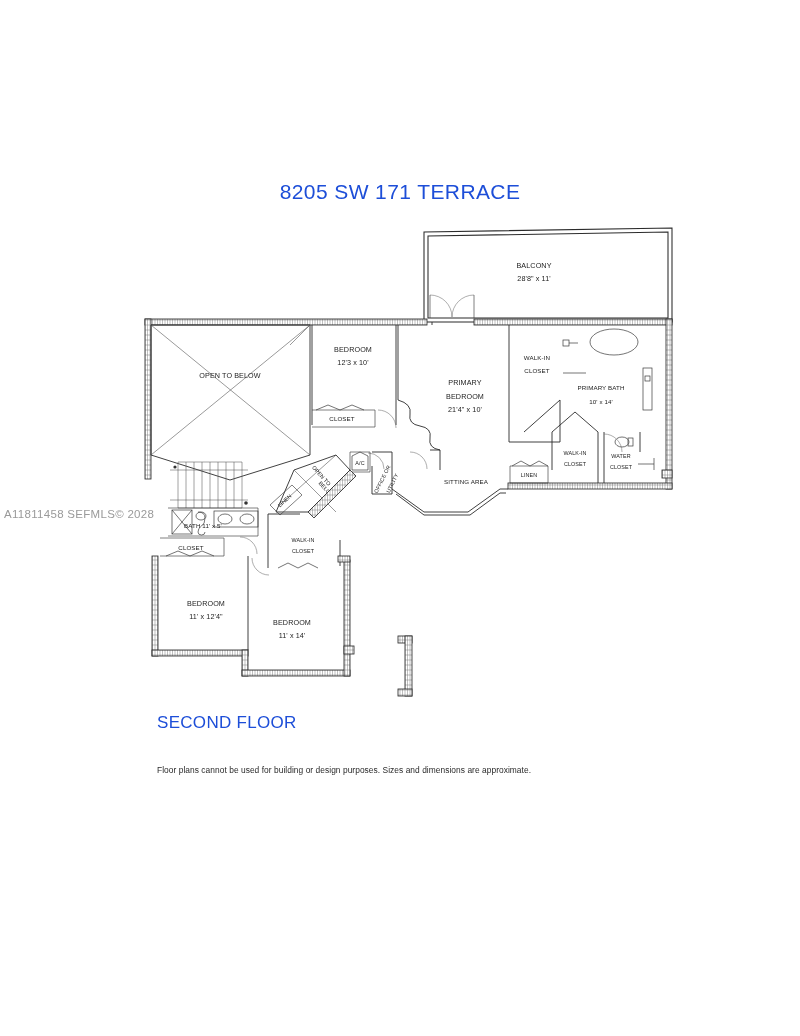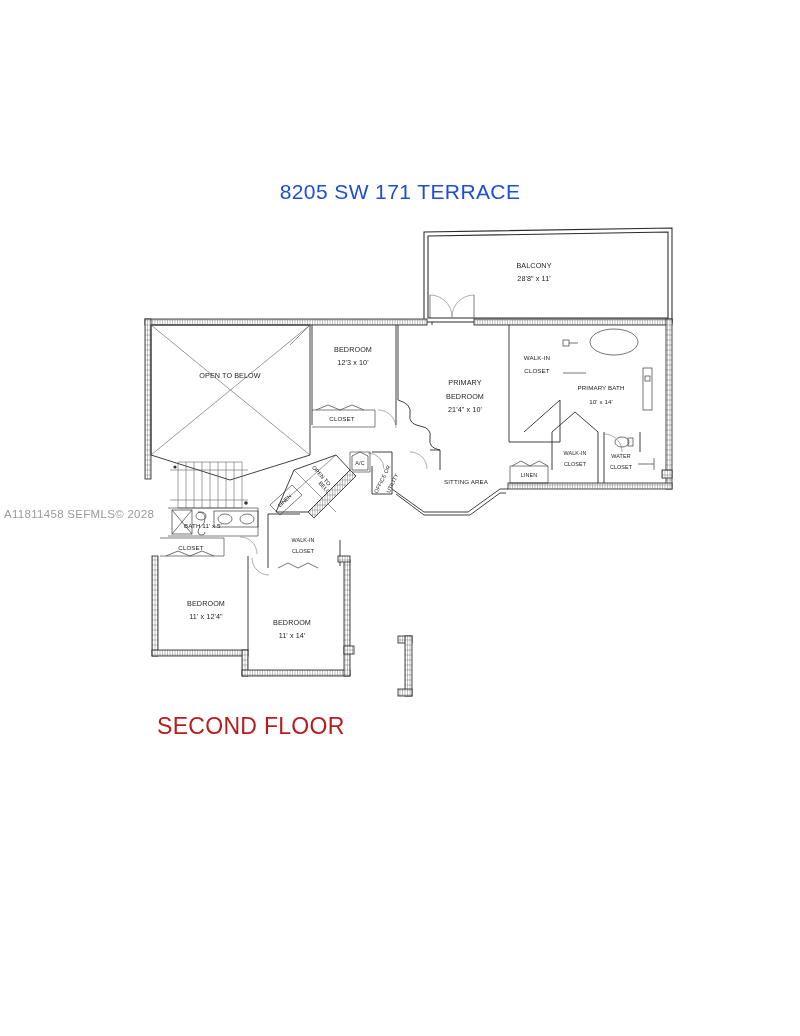--- a/index.html
+++ b/index.html
@@ -36,23 +36,23 @@
     color: #1d4ed8;
     font-family: "Liberation Sans", sans-serif;
     margin-top: 12px;
   }
 
   
   .floor-label {
     position: absolute;
     left: 157px;
     top: 713px;
-    font-size: 23px;
+    font-size: 17px;
     letter-spacing: 0.3px;
-    color: #b91c1c;
+    color: #1d4ed8;
   }
 
   
   .disclaimer {
     position: absolute;
     left: 157px;
     top: 765px;
     width: 520px;
     font-size: 8.4px;
     letter-spacing: 0.05px;
@@ -326,16 +326,17 @@
     </g>
 
     <g>
       <rect class="hatch-fill" x="344" y="646" width="10" height="8"></rect>
       <rect class="hatch-fill" x="662" y="470" width="10" height="8"></rect>
     </g>
   </svg>
 
   <div class="floor-label">SECOND FLOOR</div>
 
+  <div class="disclaimer">Floor plans cannot be used for building or design purposes. Sizes and dimensions are approximate.</div>
 
   <div class="watermark">A11811458  SEFMLS© 2028</div>
 
 </div>
 
 </body></html>

